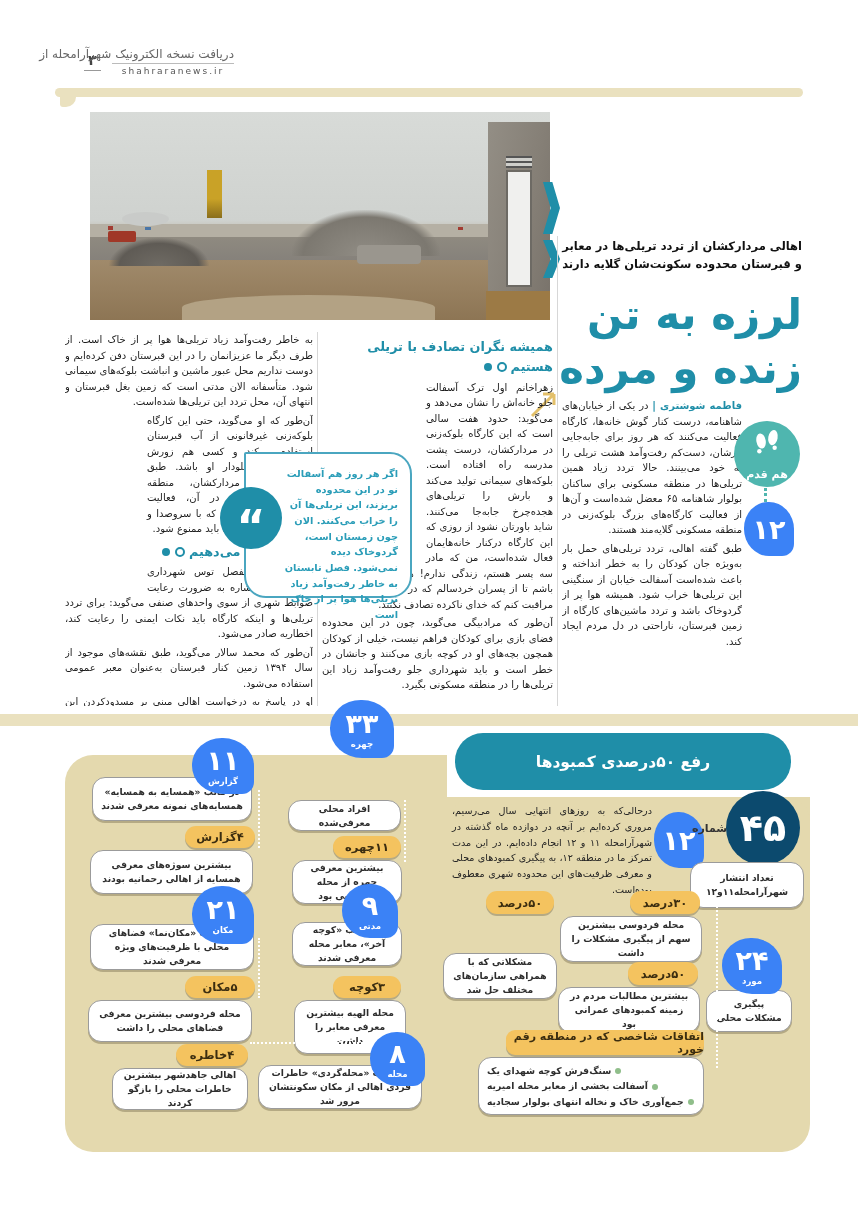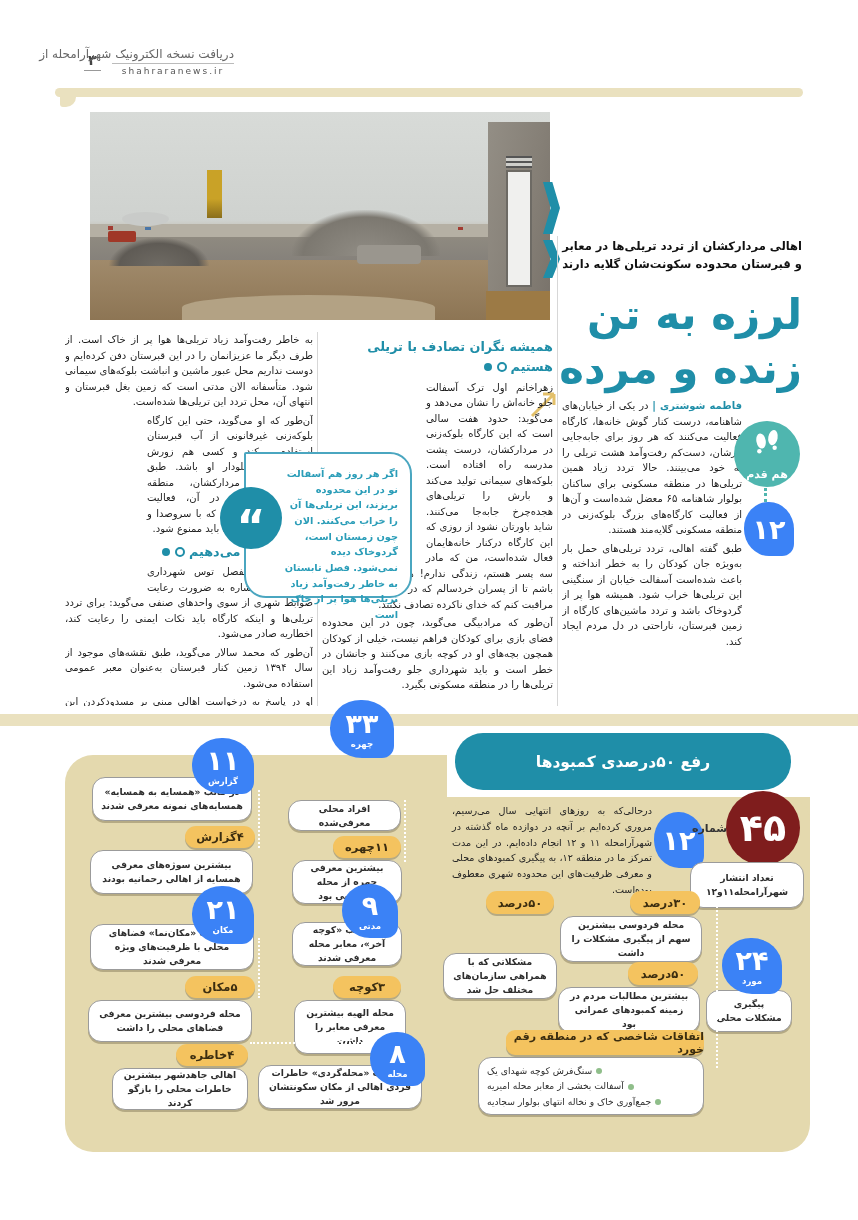--- a/index.html
+++ b/index.html
@@ -49,26 +49,26 @@
   .panel{background:#e4d9ae;}
   .info-title{background:#1f8ea8;color:#fff;font-size:15.5px;font-weight:bold;border-radius:28px;
               display:flex;align-items:center;justify-content:center;}
   .bubble{position:absolute;background:#fff;border:1px solid #9b9b9b;border-radius:13px;
           box-shadow:0 2px 0 rgba(110,100,70,.4);padding:5px 8px;box-sizing:border-box;
           font-size:9.2px;font-weight:bold;color:#2e2e2e;text-align:center;line-height:1.5;
           display:flex;flex-direction:column;align-items:center;justify-content:center;}
   .pill{position:absolute;background:#f4c35f;border-radius:11px;color:#3b2d10;font-weight:bold;
         font-size:11.5px;display:flex;align-items:center;justify-content:center;
         box-shadow:0 2px 0 rgba(110,100,70,.4);}
-  .greencircle{border-radius:50%;background:#7f1d1d;color:#fff;font-size:38px;font-weight:bold;
+  .greencircle{border-radius:50%;background:#0c4a6e;color:#fff;font-size:38px;font-weight:bold;
                display:flex;align-items:center;justify-content:center;}
   .dotline-v{border-left:2px dotted #fff;width:0;}
   .dotline-h{border-top:2px dotted #fff;height:0;}
   .gdot{display:inline-block;width:6px;height:6px;border-radius:50%;background:#8fbe8a;margin:0 0 0 4px;vertical-align:middle;}
-  .ev-line{display:block;text-align:right;font-size:9.2px;font-weight:normal;color:#2e2e2e;line-height:1.7;}
+  .ev-line{display:block;text-align:right;font-size:9.2px;font-weight:bold;color:#2e2e2e;line-height:1.7;}
   .chev{background:#1f8ea8;clip-path:polygon(0 0,55% 0,100% 50%,55% 100%,0 100%,45% 50%);}
   .intro{font-size:9.6px;line-height:1.65;text-align:justify;color:#222;}
 </style>
 </head>
 <body>
 
 <div class="page">
 
   <div class="abs hdr-num" style="left:84px;top:52px;">۳</div>
   <div class="abs" style="left:112px;top:47px;width:122px;">

